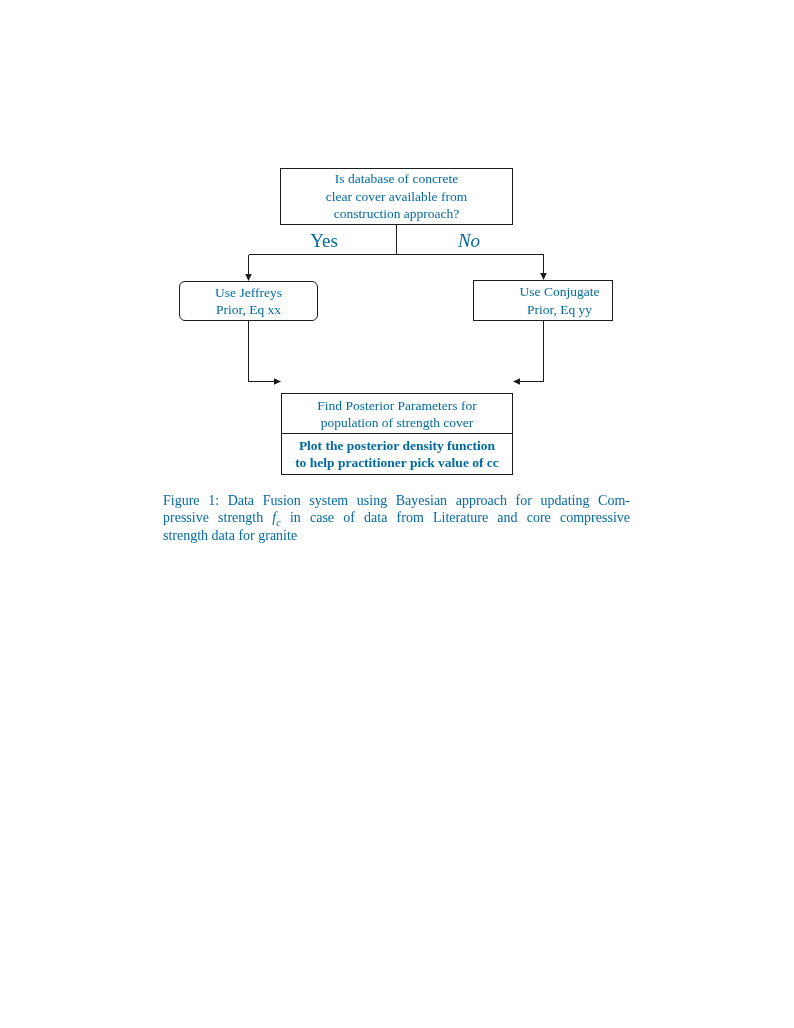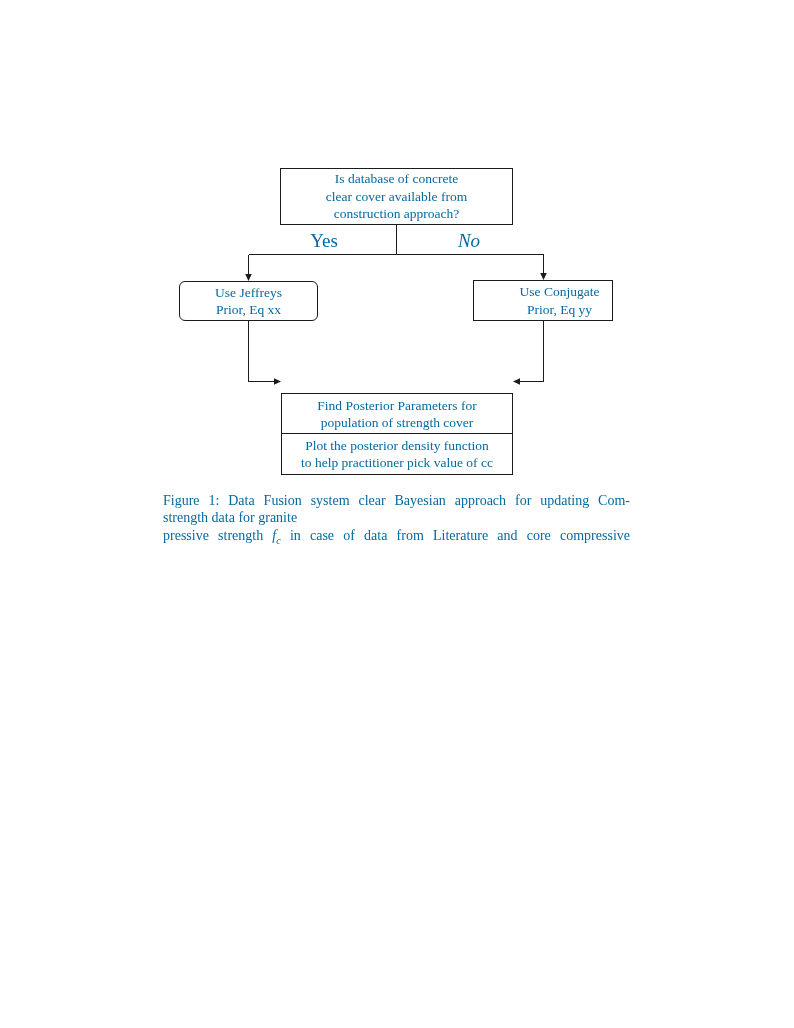--- a/index.html
+++ b/index.html
@@ -32,21 +32,21 @@
     justify-content: center;
     align-items: center;
     text-align: center;
     font-size: 13.5px;
     line-height: 17.5px;
   }
   .box-decision  { left: 280px; top: 168px; width: 233px; height: 57px; }
   .box-jeffreys  { left: 179px; top: 281px; width: 139px; height: 40px; border-radius: 6px; }
   .box-conjugate { left: 473px; top: 280px; width: 140px; height: 41px; padding-left: 33px; }
   .box-posterior { left: 281px; top: 361px; width: 232px; height: 42px; margin-top: 32px; }
-  .box-plot      { left: 281px; top: 433px; width: 232px; height: 42px; }
+  .box-plot      { left: 281px; top: 433px; width: 232px; height: 42px; font-weight: bold; }
   .edge-label {
     position: absolute;
     font-size: 19px;
     line-height: 14px;
     text-align: center;
     width: 48px;
   }
   .label-yes { left: 300px; top: 234px; }
   .label-no  { left: 445px; top: 234px; font-style: italic; }
   .caption {
@@ -125,20 +125,20 @@
     <div>Find Posterior Parameters for</div>
     <div>population of strength cover</div>
   </div>
 
   <div class="fc-box box-plot">
     <div>Plot the posterior density function</div>
     <div>to help practitioner pick value of cc</div>
   </div>
 
   <div class="caption">
-    <div class="cap-line just">Figure 1: Data Fusion system clear Bayesian approach for updating Com-</div>
+    <div class="cap-line just">Figure 1: Data Fusion system using Bayesian approach for updating Com-</div>
+    <div class="cap-line just"><span>pressive strength</span> <span class="math-var">f</span><sub class="math-var">c</sub> <span>in case of data from Literature and core compressive</span></div>
     <div class="cap-line">strength data for granite</div>
-    <div class="cap-line just"><span>pressive strength</span> <span class="math-var">f</span><sub class="math-var">c</sub> <span>in case of data from Literature and core compressive</span></div>
   </div>
 
   <div class="page-number">1</div>
 
 </div>
 
 </body></html>

